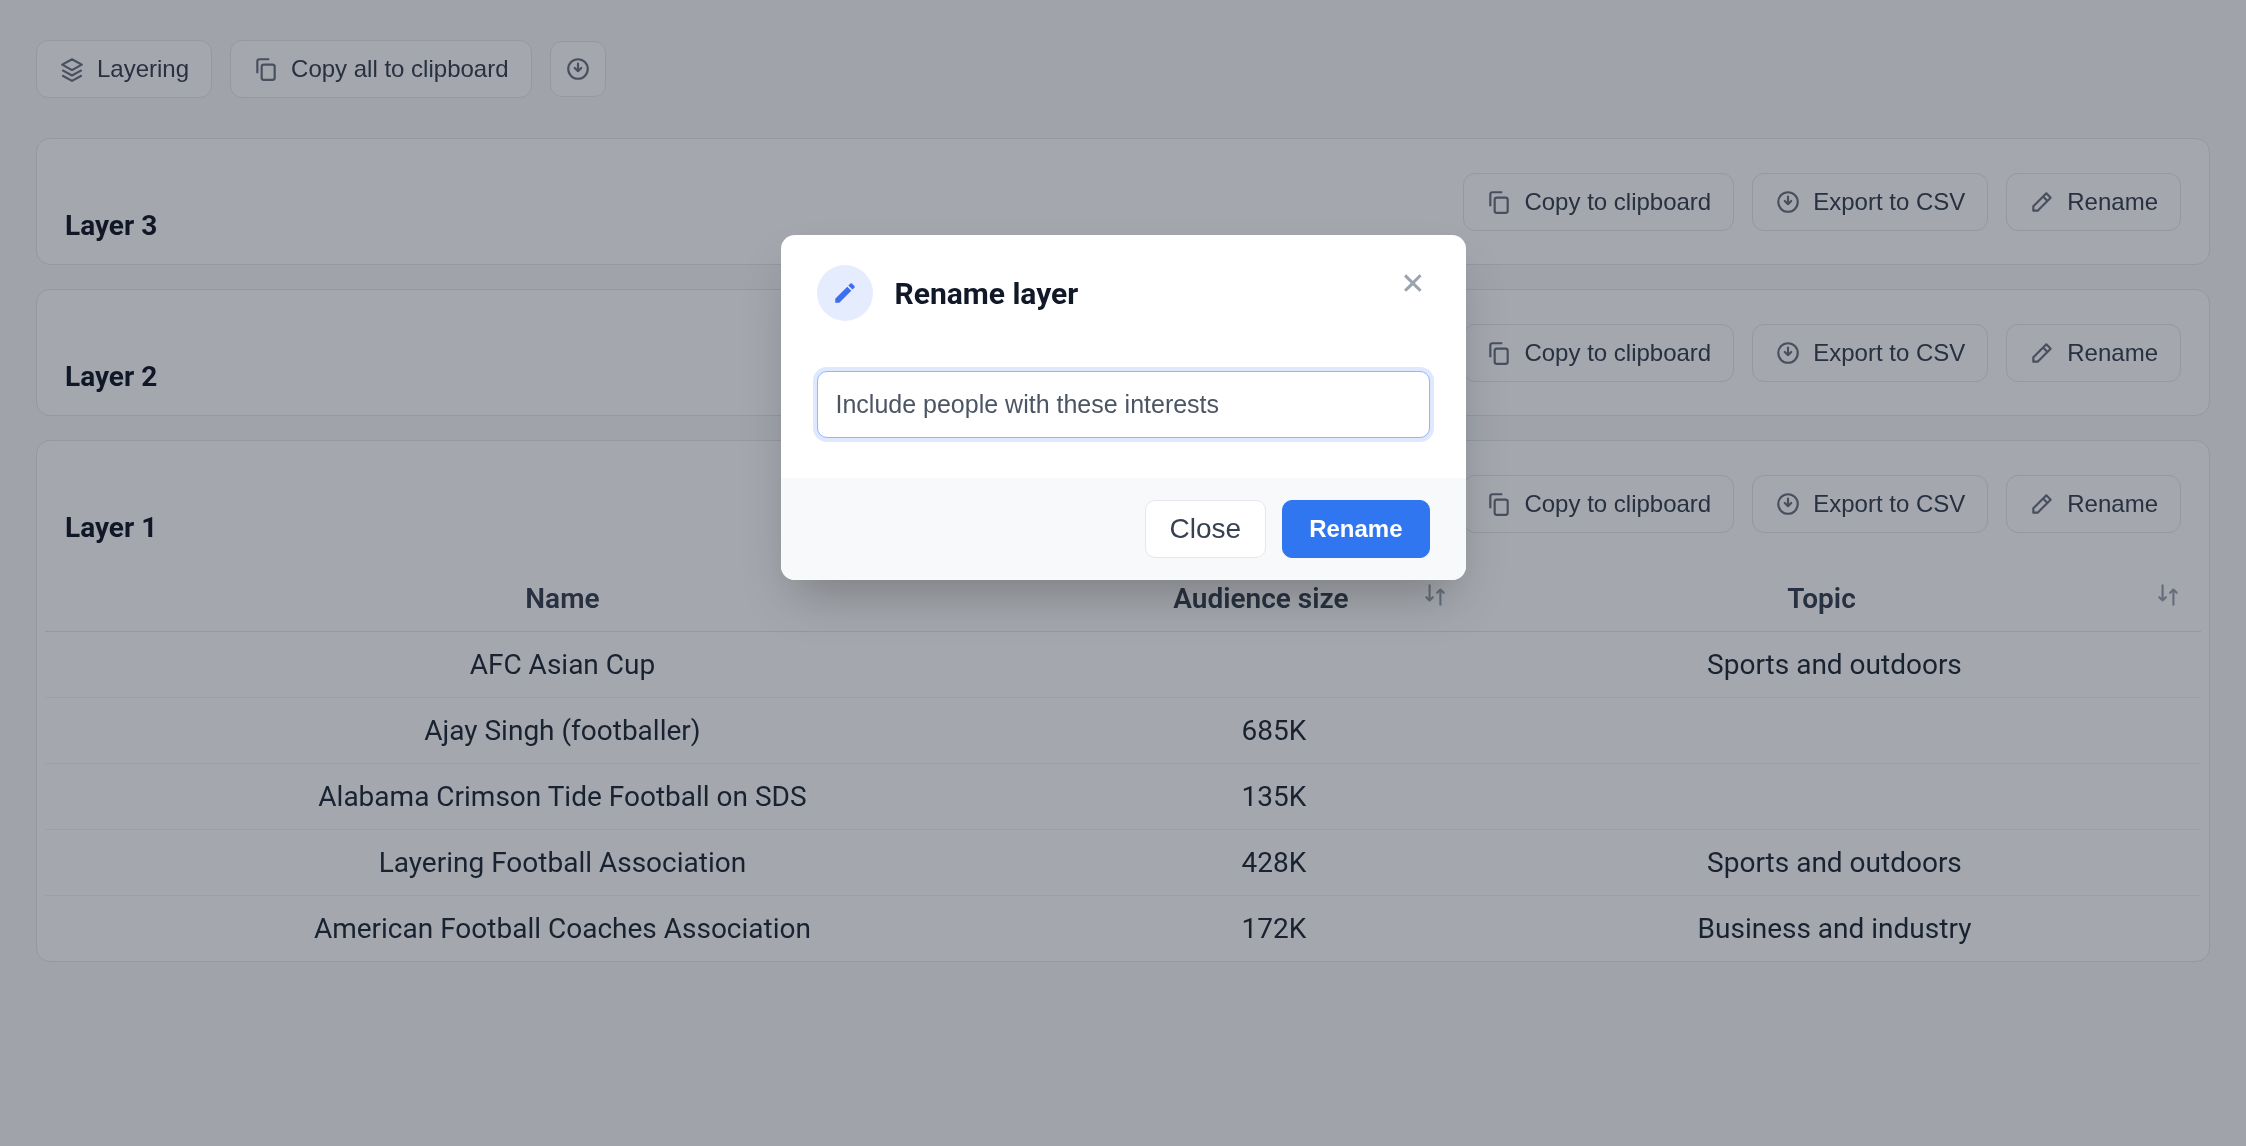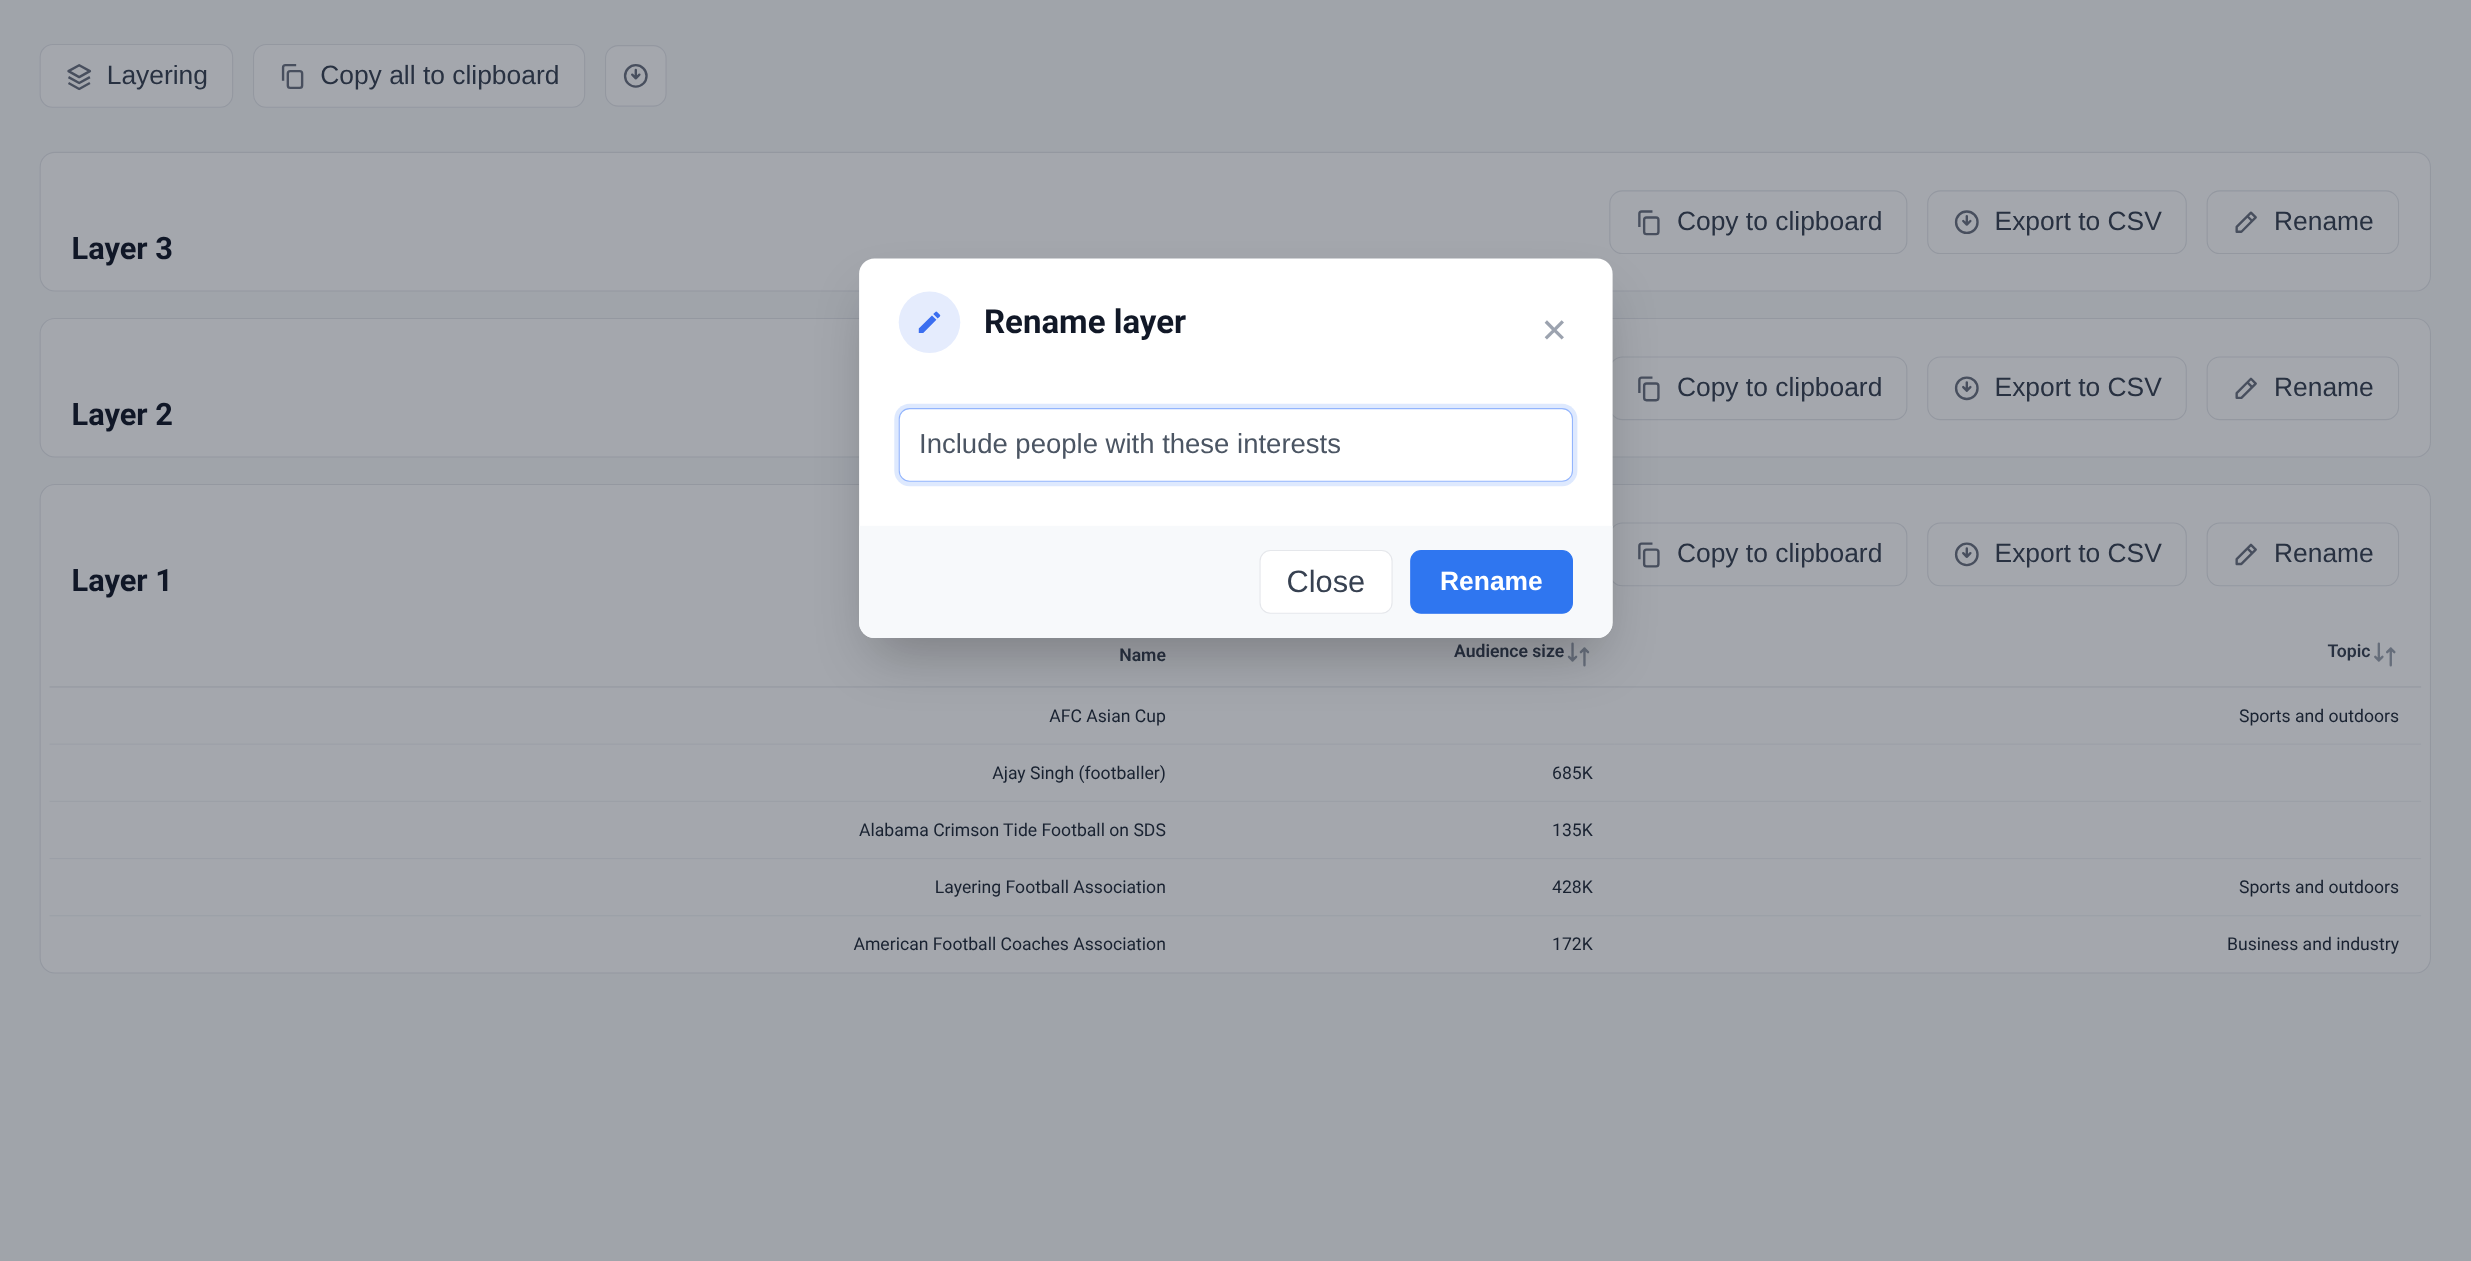--- a/index.html
+++ b/index.html
@@ -87,23 +87,23 @@
     gap: 18px;
   }
   .layer-body {
     padding: 0 8px 0 8px;
   }
   table {
     width: 100%;
     border-collapse: collapse;
   }
   th, td {
-    text-align: right;
+    text-align: center;
     padding: 16px 20px;
-    font-size: 16px;
+    font-size: 28px;
   }
   th {
     color: #374151;
     font-weight: 600;
     border-bottom: 1px solid #e5e7eb;
   }
   td {
     border-top: 1px solid #f1f3f5;
     color: #1f2937;
   }
@@ -123,21 +123,21 @@
   }
   .modal {
     width: 685px;
     background: #ffffff;
     border-radius: 14px;
     box-shadow: 0 25px 50px -12px rgba(0,0,0,0.25);
     overflow: hidden;
   }
   .modal-header {
     display: flex;
-    align-items: flex-end;
+    align-items: flex-start;
     justify-content: space-between;
     padding: 30px 36px 20px 36px;
   }
   .modal-header-left {
     display: flex;
     align-items: center;
     gap: 22px;
   }
   .modal-icon-badge {
     width: 56px;

